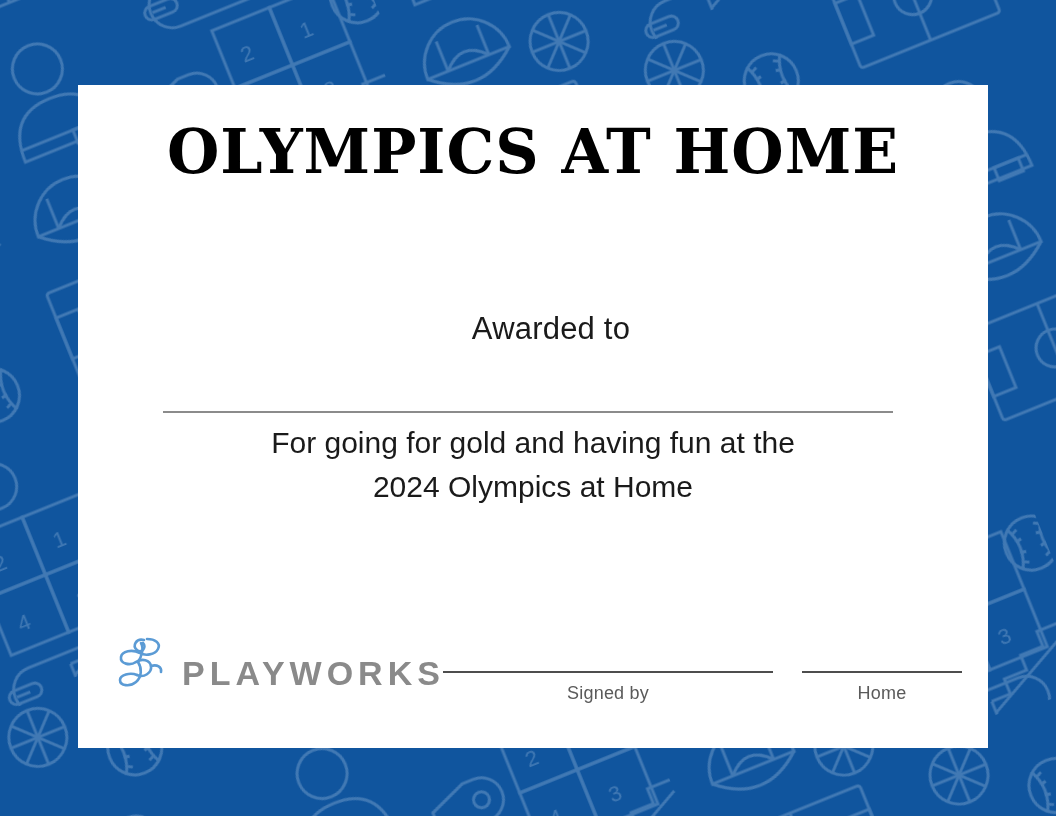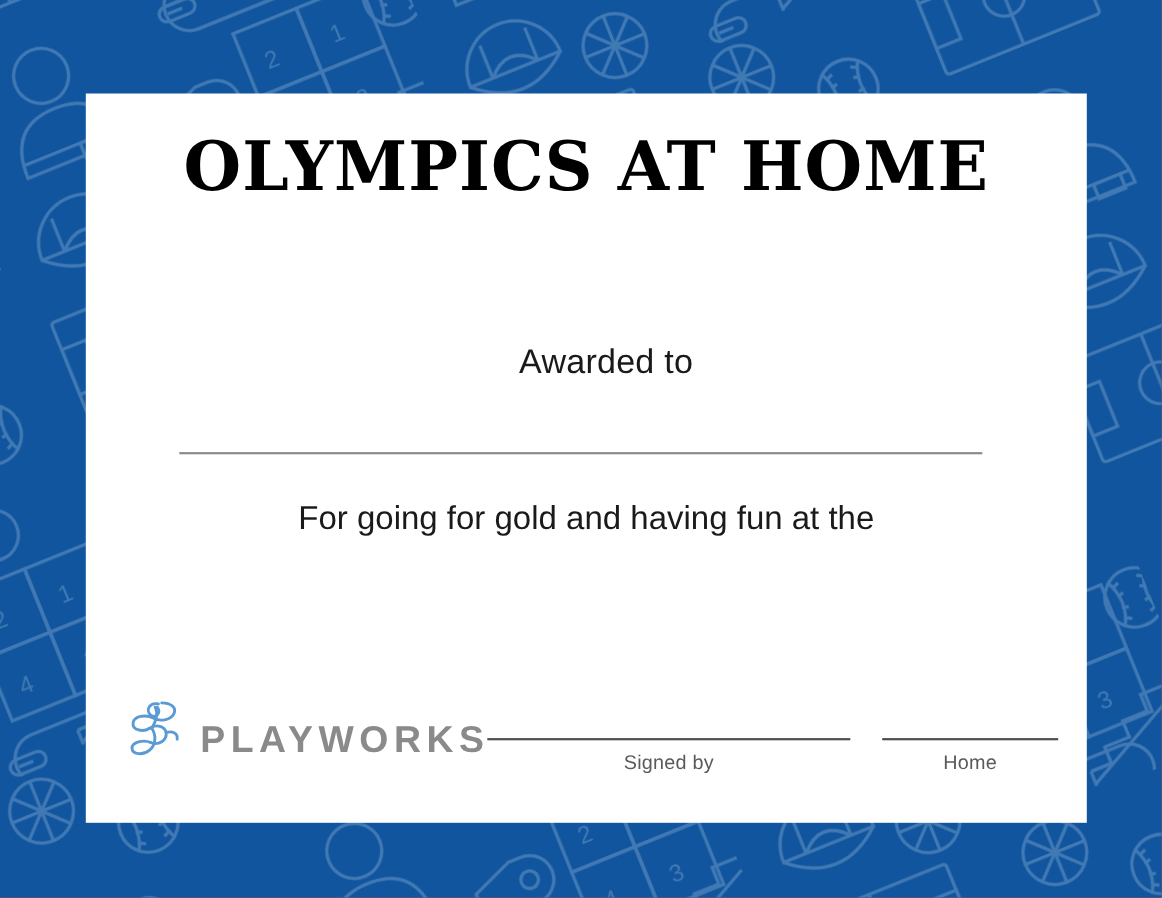--- a/index.html
+++ b/index.html
@@ -95,21 +95,21 @@
     font-size: 30px;
     color: #222;
     min-height: 36px;
   }
 
   
   #certificate-body {
     position: absolute;
     left: 60px;
     right: 60px;
-    top: 365px;
+    top: 336px;
     text-align: center;
     font-size: 30px;
     line-height: 44px;
     font-weight: 400;
     color: #1a1a1a;
   }
   #certificate-body .body-line {
     display: block;
   }
 
@@ -278,20 +278,21 @@
     <div id="certificate-title">OLYMPICS AT HOME</div>
 
     <div id="awarded-to-label">Awarded to</div>
 
     <div id="recipient-name-value"></div>
 
     <div id="recipient-name-line"></div>
 
     <div id="certificate-body">
       <span class="body-line">For going for gold and having fun at the</span>
+      <span class="body-line">2024 Olympics at Home</span>
     </div>
 
     <div id="certificate-footer">
 
       <div id="playworks-logo">
         <svg id="playworks-mark" viewBox="0 0 56 56" xmlns="http://www.w3.org/2000/svg" aria-hidden="true">
           <g fill="none" stroke="#5b9bd5" stroke-width="2.6" stroke-linecap="round" stroke-linejoin="round">
             <path d="M30 6 C22 4 18 12 23 16 C28 20 33 13 29 9"></path>
             <path d="M33 5 C41 5 47 9 44 15 C41 21 31 22 26 19"></path>
             <path d="M26 19 C18 15 8 17 7 23 C6 30 16 32 22 28"></path>

